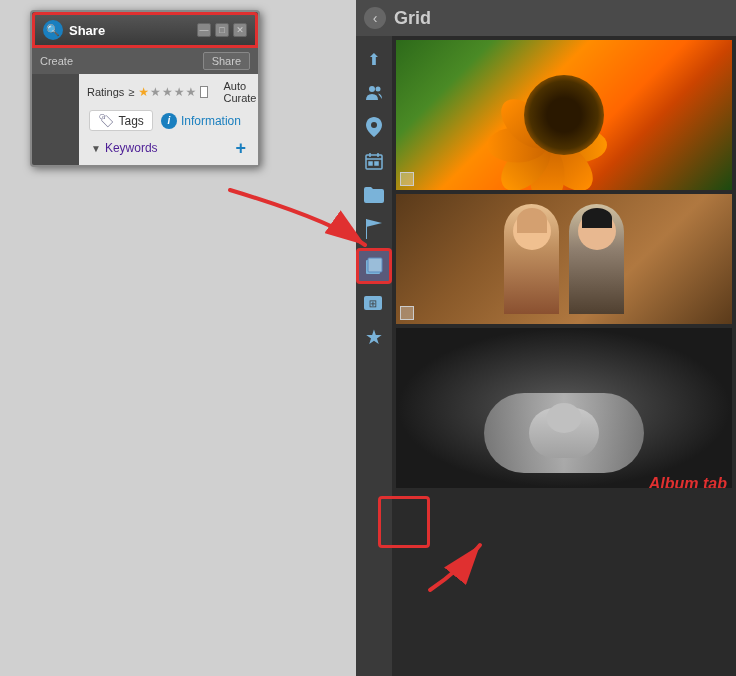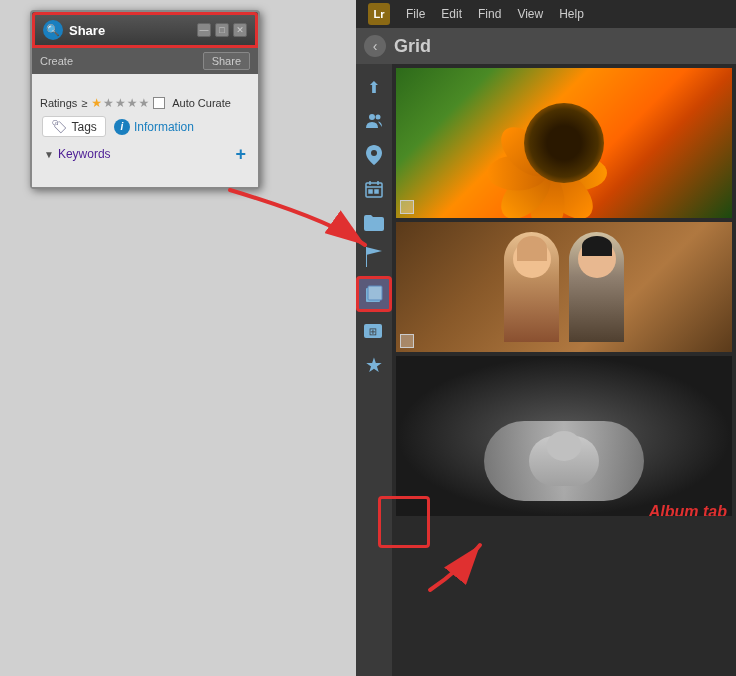--- a/index.html
+++ b/index.html
@@ -96,21 +96,22 @@
       font-size: 11px;
       background: #666;
       border: 1px solid #888;
       padding: 2px 8px;
       border-radius: 2px;
       cursor: pointer;
     }
 
     .search-filters {
       background: #e8e8e8;
-      padding: 22px 8px;
+      padding: 6px 8px;
+      margin-left: 47px;
     }
 
     .ratings-row {
       display: flex;
       align-items: center;
       gap: 4px;
       margin-bottom: 6px;
     }
 
     .ratings-label {
@@ -131,21 +132,21 @@
     .star {
       font-size: 12px;
       color: #999;
     }
 
     .star.active { color: #f5a623; }
 
     .auto-curate {
       display: flex;
       align-items: center;
-      gap: 7px;
+      gap: 15px;
       font-size: 11px;
       color: #333;
     }
 
     .checkbox {
       width: 12px;
       height: 12px;
       border: 1px solid #888;
       background: white;
     }
@@ -541,28 +542,20 @@
       <div class="keywords-left">
         <span class="keywords-arrow">▼</span>
         <span class="keywords-label">Keywords</span>
       </div>
       <span class="add-btn">+</span>
     </div>
   </div>
 </div>
 
 <div class="app-panel">
-  <div class="app-menubar">
-    <div class="app-logo">Lr</div>
-    <span class="menu-item">File</span>
-    <span class="menu-item">Edit</span>
-    <span class="menu-item">Find</span>
-    <span class="menu-item">View</span>
-    <span class="menu-item">Help</span>
-  </div>
   <div class="app-header">
     <div class="back-btn">‹</div>
     <span class="grid-label">Grid</span>
   </div>
   <div class="app-content">
 
     <div class="icon-sidebar">
       <div class="sidebar-icon">⬆</div>
       <div class="sidebar-icon">
         <svg width="18" height="18" viewBox="0 0 18 18" fill="#7ab3d9">

